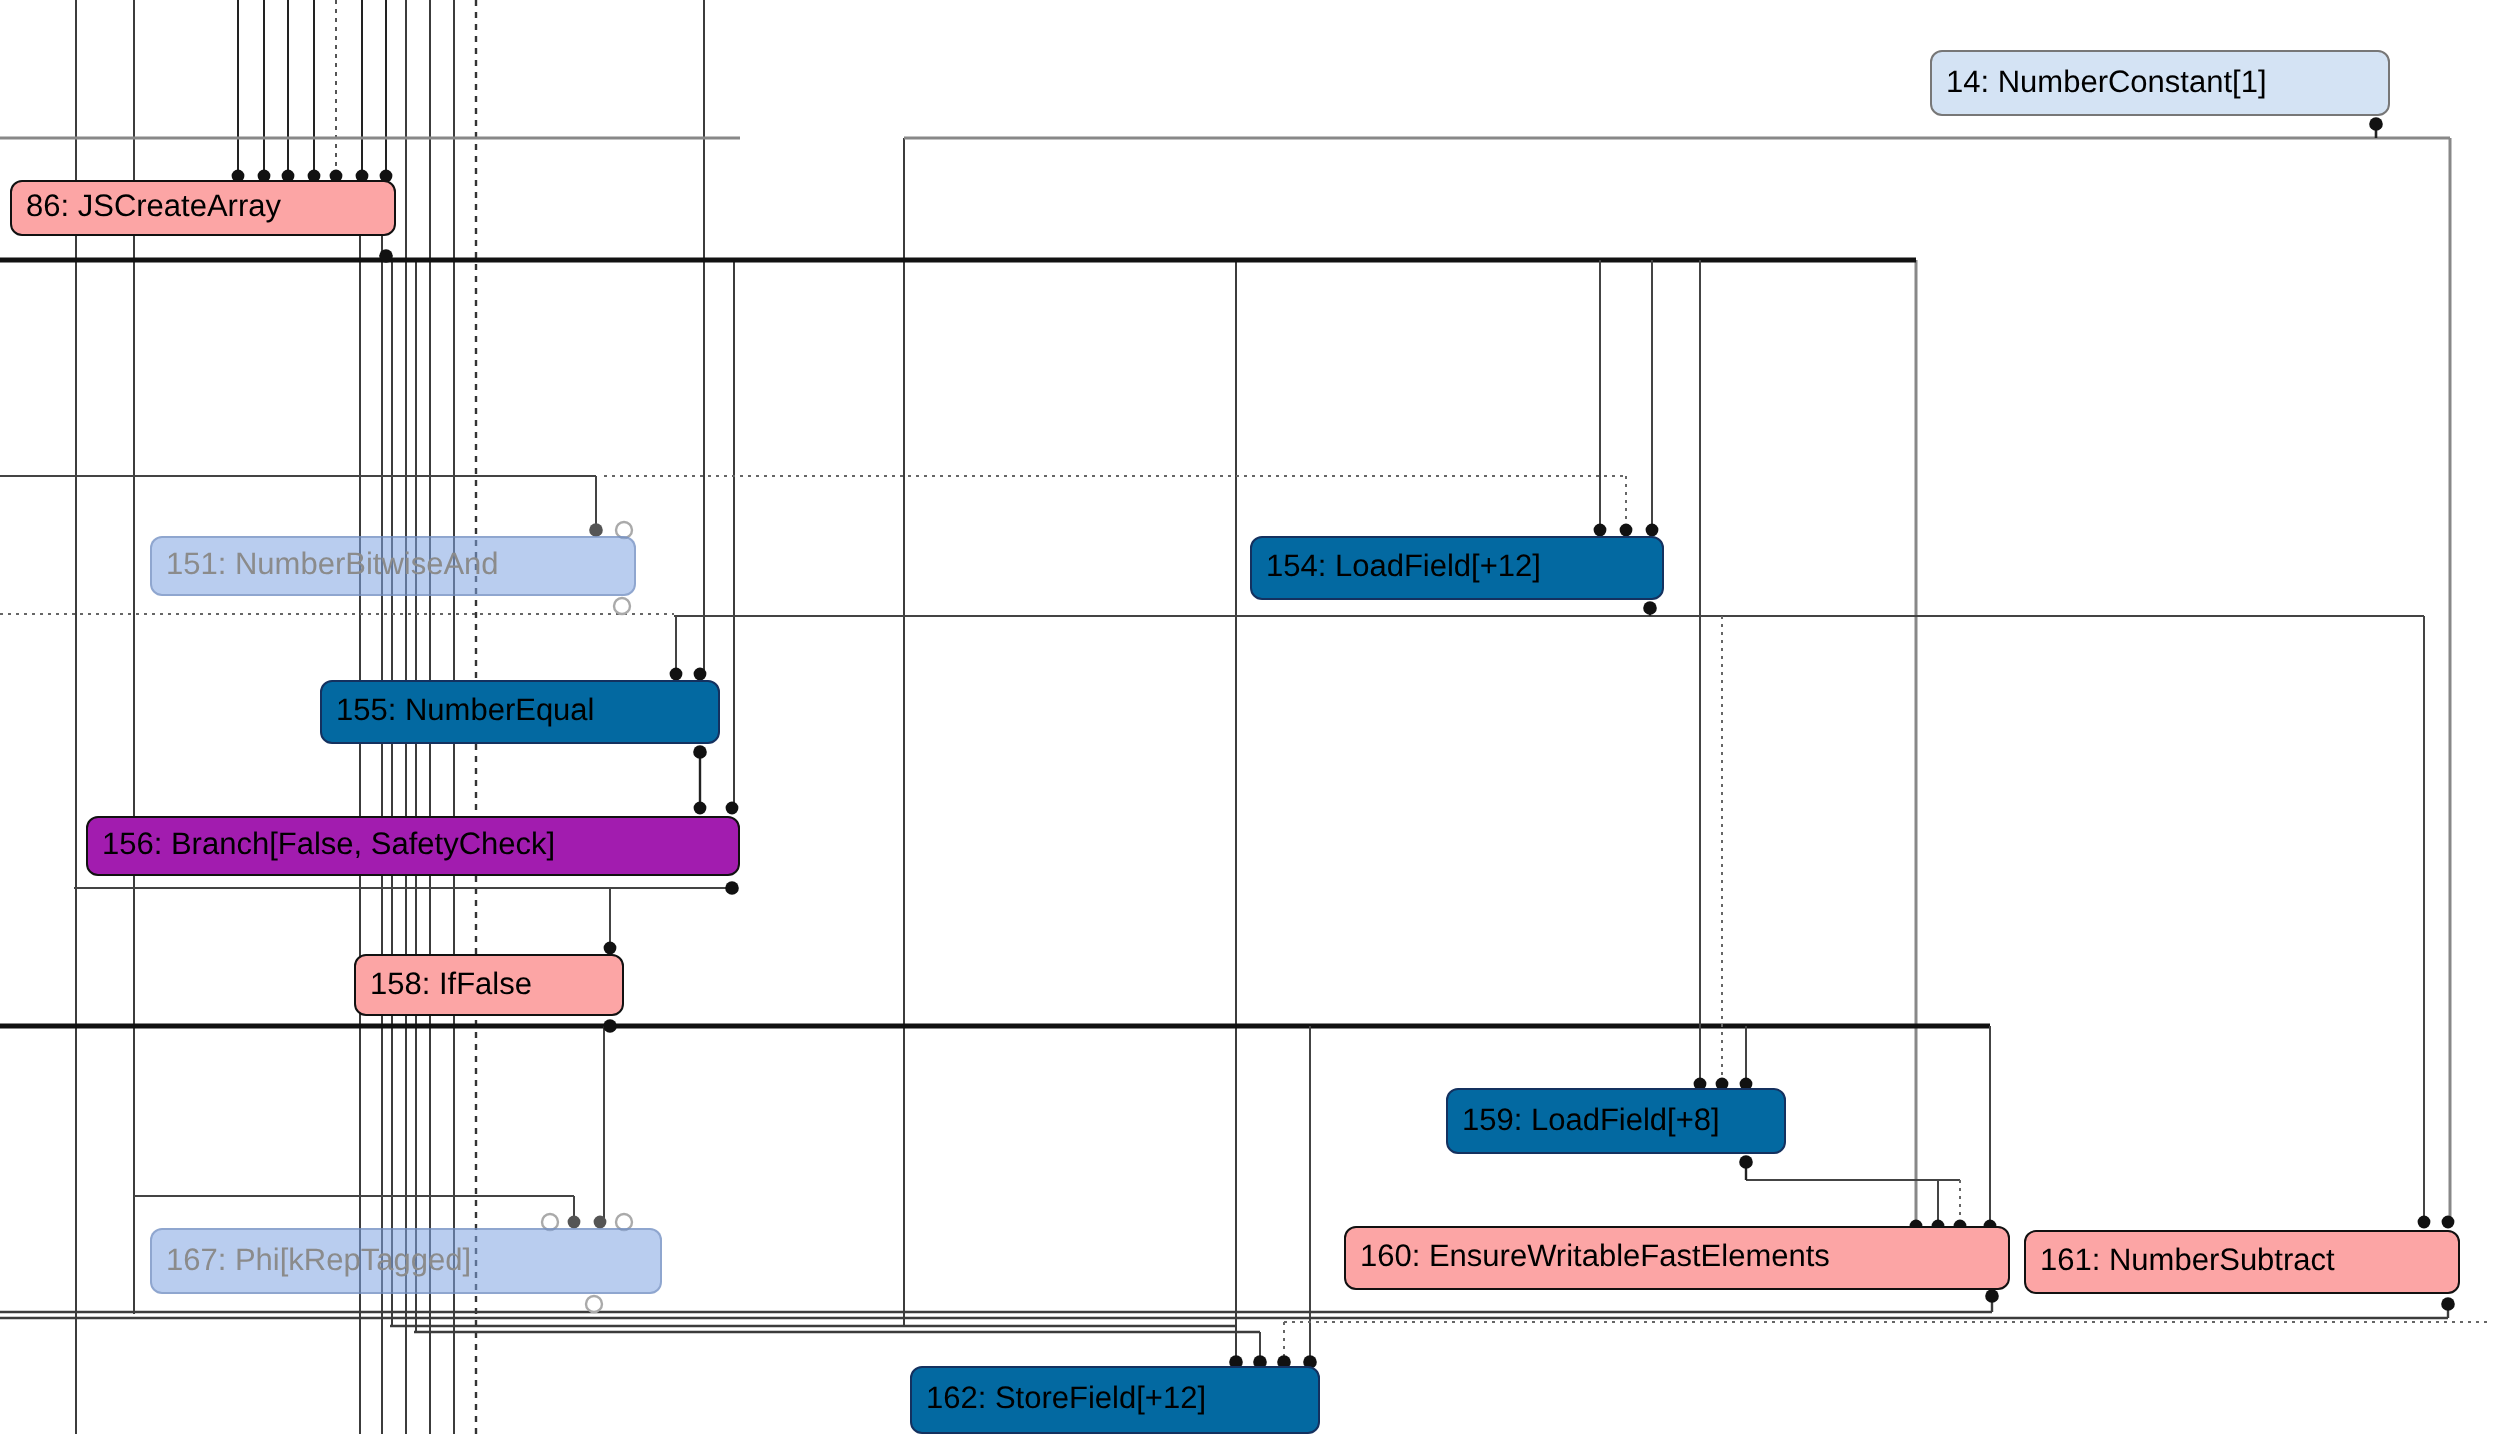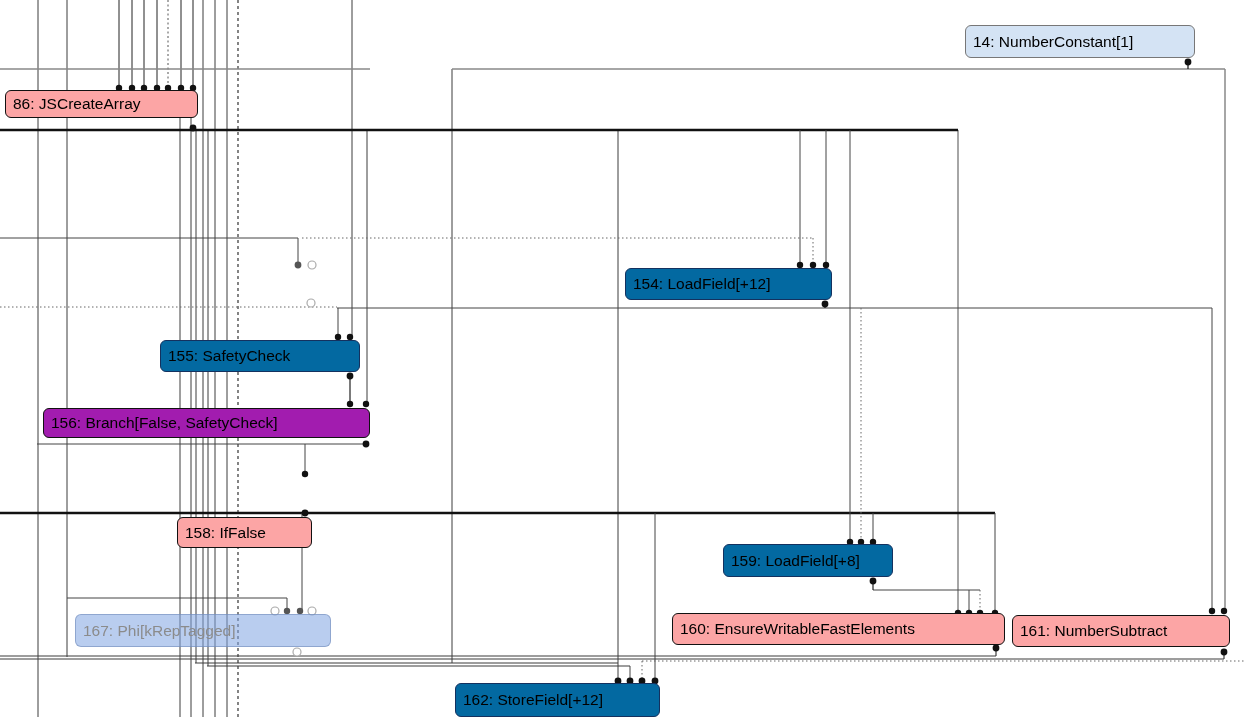--- a/index.html
+++ b/index.html
@@ -173,28 +173,29 @@
     <circle cx="275" cy="611" r="4"></circle>
         <circle cx="312" cy="611" r="4"></circle>
     <circle cx="297" cy="652" r="4"></circle>
   </g>
 </svg>
 
   <div class="node lightblue" style="left:965px;top:25px;width:230px;height:33px;">14: NumberConstant[1]</div>
 
   <div class="node yellow" style="left:5px;top:90px;width:193px;height:28px;">86: JSCreateArray</div>
 
+  <div class="node faded" style="left:75px;top:268px;width:243px;height:30px;">151: NumberBitwiseAnd</div>
 
   <div class="node blue" style="left:625px;top:268px;width:207px;height:32px;">154: LoadField[+12]</div>
 
-  <div class="node blue" style="left:160px;top:340px;width:200px;height:32px;">155: SafetyCheck</div>
+  <div class="node blue" style="left:160px;top:340px;width:200px;height:32px;">155: NumberEqual</div>
 
   <div class="node gold" style="left:43px;top:408px;width:327px;height:30px;">156: Branch[False, SafetyCheck]</div>
 
-  <div class="node yellow" style="left:177px;top:477px;width:135px;height:31px;margin-top:40px;">158: IfFalse</div>
+  <div class="node yellow" style="left:177px;top:477px;width:135px;height:31px;">158: IfFalse</div>
 
   <div class="node blue" style="left:685px;top:544px;width:170px;height:33px;margin-left:38px;">159: LoadField[+8]</div>
 
   <div class="node yellow" style="left:672px;top:613px;width:333px;height:32px;">160: EnsureWritableFastElements</div>
 
   <div class="node yellow" style="left:1012px;top:615px;width:218px;height:32px;">161: NumberSubtract</div>
 
   <div class="node faded" style="left:75px;top:614px;width:256px;height:33px;">167: Phi[kRepTagged]</div>
 
   <div class="node blue" style="left:455px;top:683px;width:205px;height:34px;">162: StoreField[+12]</div>

